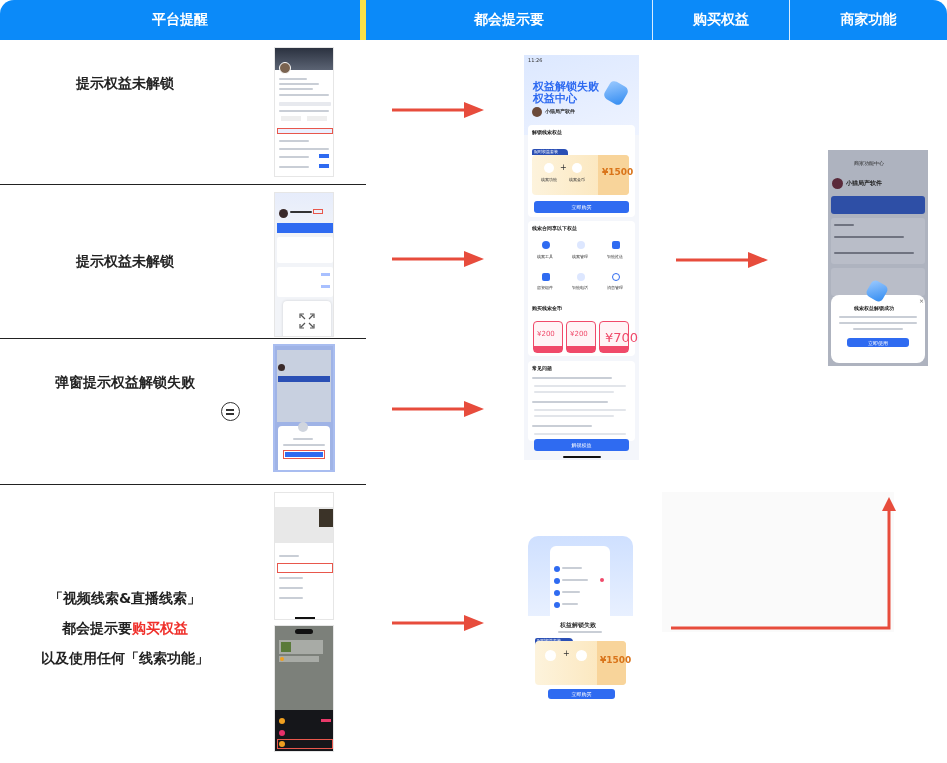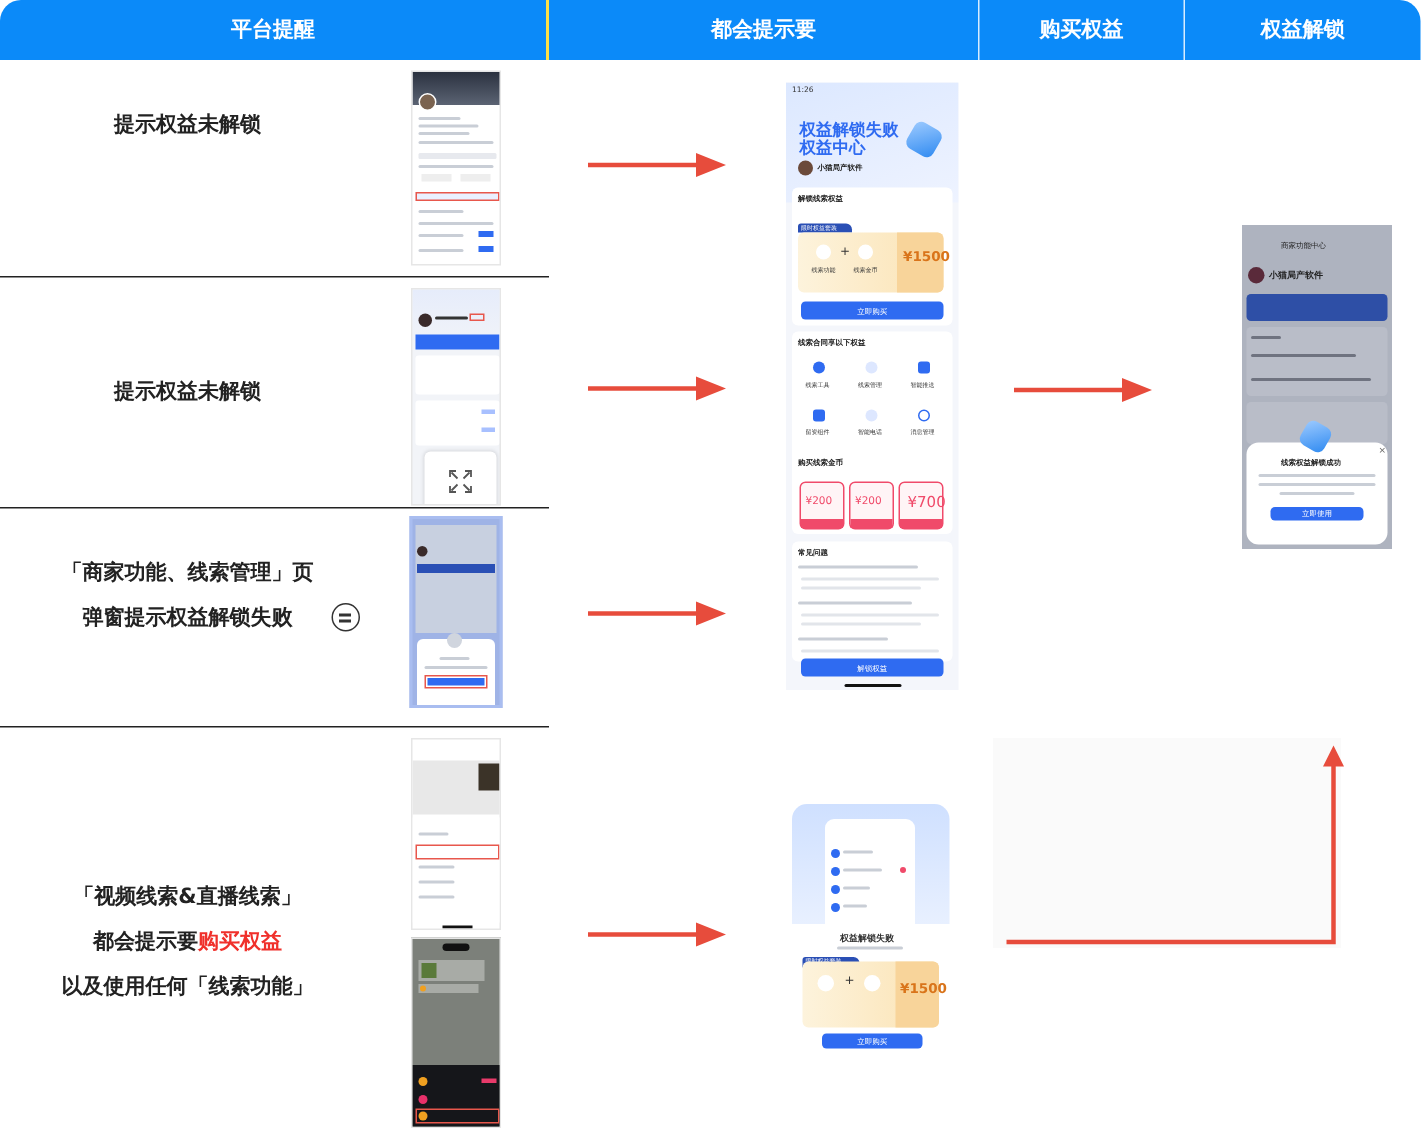--- a/index.html
+++ b/index.html
@@ -1,19 +1,19 @@
 <!DOCTYPE html>
 <html><head>
 <meta charset="utf-8">
 <style>
   * { box-sizing: border-box; margin: 0; padding: 0; }
   body { width: 947px; height: 763px; background: #ffffff; font-family: "DejaVu Sans", "Liberation Sans", sans-serif; position: relative; overflow: hidden; }
   .header { position: absolute; left: 0; top: 0; width: 947px; height: 40px; background: #0b8af9; border-radius: 14px 14px 0 0; display: flex; color: #fff; font-weight: bold; font-size: 14px; }
   .hcell { display: flex; align-items: center; justify-content: center; height: 100%; }
-  .h1 { width: 366px; border-right: 2px solid #fde047; text-align: right; }
+  .h1 { width: 366px; border-right: 6px solid #fde047; text-align: right; }
   .h2 { width: 287px; border-right: 1px solid #d8ecff; }
   .h3 { width: 137px; border-right: 1px solid #d8ecff; }
   .h4 { flex: 1; }
   .rowline { position: absolute; left: 0; width: 366px; height: 1px; background: #222; }
   .rowtext { position: absolute; left: 0; width: 250px; text-align: center; font-size: 14px; font-weight: bold; color: #222; line-height: 30px; }
   .rowtext .hl { color: #f0302b; }
   .eq-icon { position: absolute; width: 19px; height: 19px; border: 1.6px solid #333; border-radius: 50%; }
   .eq-icon::before, .eq-icon::after { content: ""; position: absolute; left: 4px; width: 8px; height: 1.6px; background: #333; }
   .eq-icon::before { top: 6px; } .eq-icon::after { top: 10px; }
   .phone { position: absolute; background: #fff; border: 1px solid #e6e6e6; overflow: hidden; }
@@ -25,21 +25,21 @@
   .card-orange { position: absolute; background: linear-gradient(90deg, #fdf3dc 0%, #fbe3b4 100%); border-radius: 4px; }
   .expand-icon { position: absolute; }
 </style>
 </head>
 <body>
 
 <div class="header">
   <div class="hcell h1">平台提醒</div>
   <div class="hcell h2">都会提示要</div>
   <div class="hcell h3">购买权益</div>
-  <div class="hcell h4">权益解锁</div>
+  <div class="hcell h4">商家功能</div>
 </div>
 
 <div class="rowline" style="top:184px"></div>
 <div class="rowline" style="top:338px"></div>
 <div class="rowline" style="top:484px"></div>
 
 <div class="rowtext" style="top:68px">
   <div>提示权益未解锁</div>
 </div>
 <div class="phone" style="left:274px;top:47px;width:60px;height:130px;">
@@ -76,21 +76,20 @@
   <div style="position:absolute;left:46px;top:80px;width:9px;height:3px;background:#a8c0ff;"></div>
   <div style="position:absolute;left:46px;top:92px;width:9px;height:3px;background:#a8c0ff;"></div>
   <div style="position:absolute;left:8px;top:108px;width:48px;height:40px;background:#fff;border-radius:4px;box-shadow:0 0 3px rgba(0,0,0,0.15);">
     <svg class="expand-icon" style="left:16px;top:12px" width="16" height="16" viewBox="0 0 16 16">
       <path d="M1 5V1h4M11 1h4v4M15 11v4h-4M5 15H1v-4M2 2l4 4M14 2l-4 4M14 14l-4-4M2 14l4-4" stroke="#555" stroke-width="1.2" fill="none"></path>
     </svg>
   </div>
 </div>
 
 <div class="rowtext" style="top:367px">
-  <div>「商家功能、线索管理」页</div>
   <div>弹窗提示权益解锁失败</div>
 </div>
 <div class="eq-icon" style="left:221px;top:402px;"></div>
 <div class="phone" style="left:273px;top:344px;width:62px;height:128px;background:#9fb3e6;border:2px solid #a9bdf0;">
   <div style="position:absolute;left:2px;top:4px;width:54px;height:72px;background:#c8d0e0;"></div>
   <div style="position:absolute;left:3px;top:18px;width:7px;height:7px;border-radius:50%;background:#3a2a2a;"></div>
   <div style="position:absolute;left:3px;top:30px;width:52px;height:6px;background:#2a4fb5;"></div>
   <div style="position:absolute;left:3px;top:80px;width:52px;height:44px;background:#fff;border-radius:4px 4px 0 0;"></div>
   <div style="position:absolute;left:23px;top:76px;width:10px;height:10px;border-radius:50%;background:#d0d5de;"></div>
   <div class="mini-line" style="left:18px;top:92px;width:20px;"></div>
@@ -185,21 +184,21 @@
   <div class="t" style="left:8px;top:250px;font-size:5px;font-weight:bold;color:#222">购买线索金币</div>
   <div style="position:absolute;left:9px;top:266px;width:30px;height:32px;border:1.5px solid #f04a6a;border-radius:4px;background:#fff4f6;">
     <div class="t" style="left:3px;top:8px;font-size:7px;color:#f04a6a">¥200</div>
     <div style="position:absolute;left:0;bottom:0;width:100%;height:6px;background:#f04a6a;"></div>
   </div>
   <div style="position:absolute;left:42px;top:266px;width:30px;height:32px;border:1.5px solid #f04a6a;border-radius:4px;background:#fff4f6;">
     <div class="t" style="left:3px;top:8px;font-size:7px;color:#f04a6a">¥200</div>
     <div style="position:absolute;left:0;bottom:0;width:100%;height:6px;background:#f04a6a;"></div>
   </div>
   <div style="position:absolute;left:75px;top:266px;width:30px;height:32px;border:1.5px solid #f04a6a;border-radius:4px;background:#fff4f6;">
-    <div class="t" style="left:5px;top:8px;font-size:10px;color:#f04a6a">¥700</div>
+    <div class="t" style="left:5px;top:8px;font-size:13px;color:#f04a6a">¥700</div>
     <div style="position:absolute;left:0;bottom:0;width:100%;height:6px;background:#f04a6a;"></div>
   </div>
 
   <div style="position:absolute;left:4px;top:306px;width:107px;height:80px;background:#fff;border-radius:4px;"></div>
   <div class="t" style="left:8px;top:310px;font-size:5px;font-weight:bold;color:#222">常见问题</div>
   <div class="mini-line" style="left:8px;top:322px;width:80px;"></div>
   <div class="mini-line" style="left:10px;top:330px;width:92px;background:#e2e5ea;"></div>
   <div class="mini-line" style="left:10px;top:336px;width:80px;background:#e2e5ea;"></div>
   <div class="mini-line" style="left:8px;top:346px;width:76px;"></div>
   <div class="mini-line" style="left:10px;top:354px;width:92px;background:#e2e5ea;"></div>

